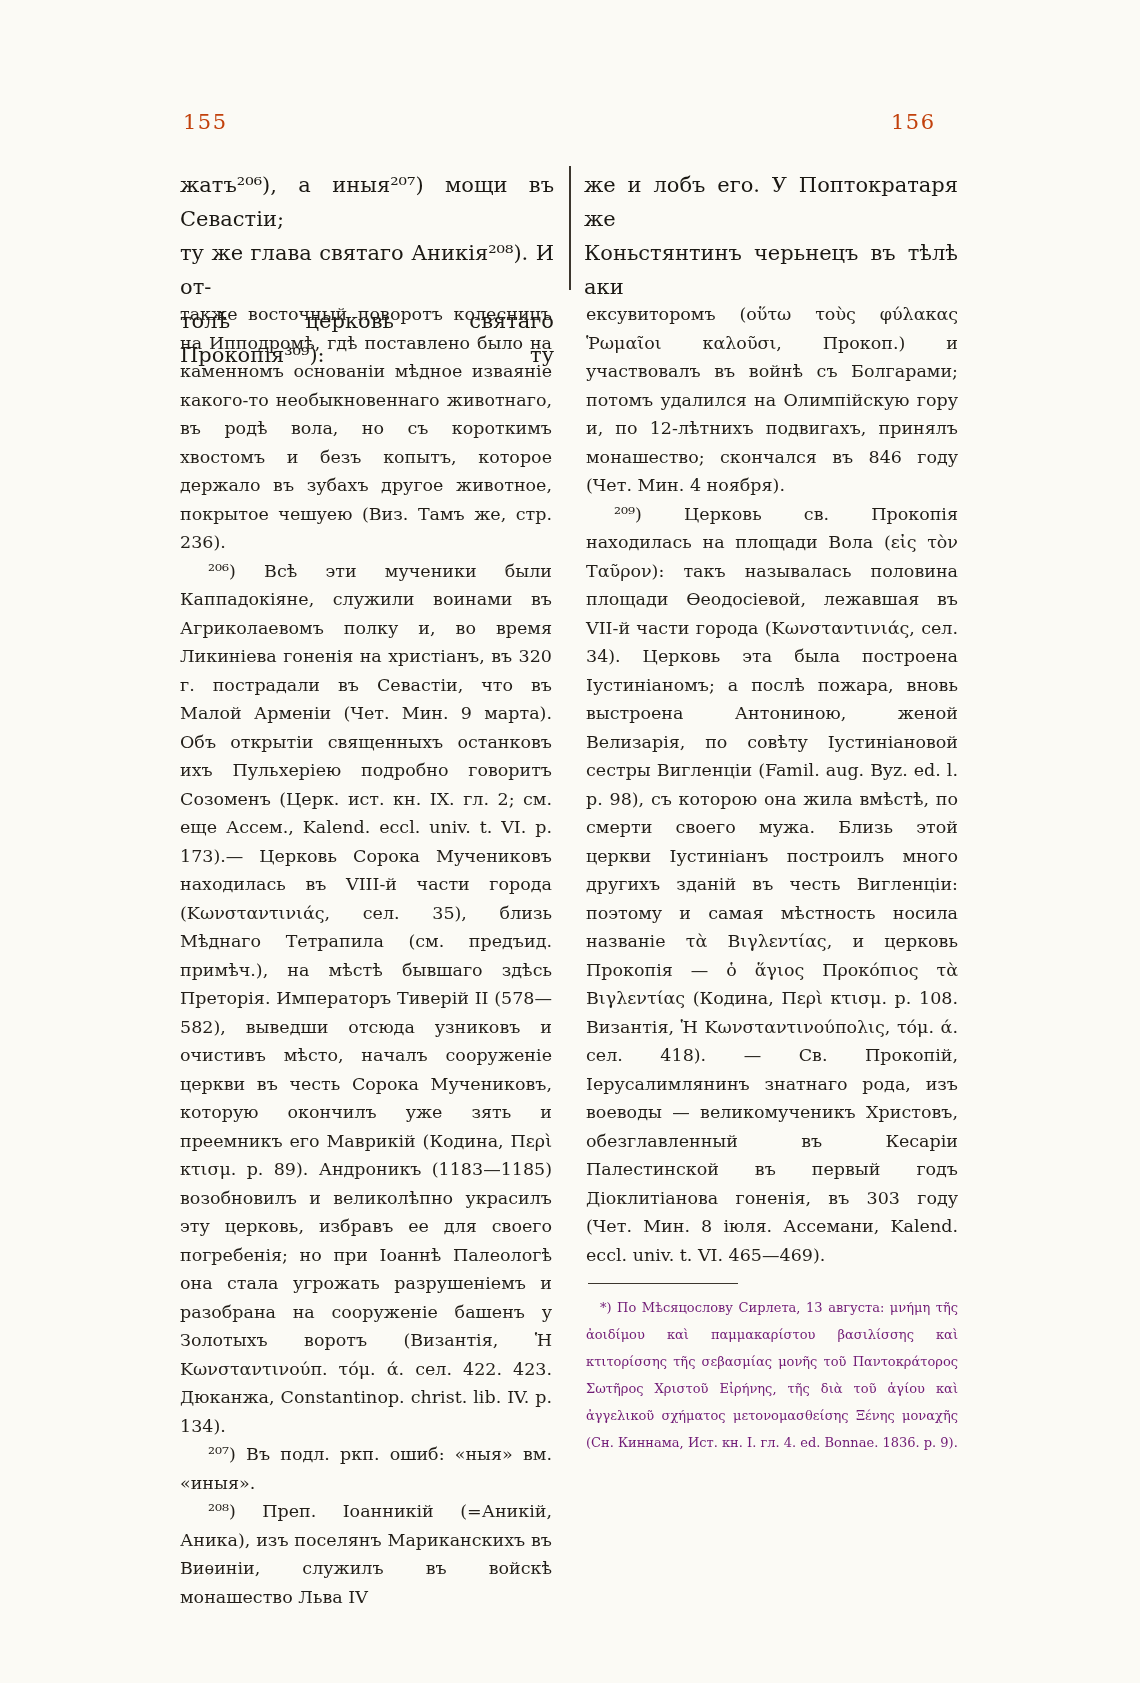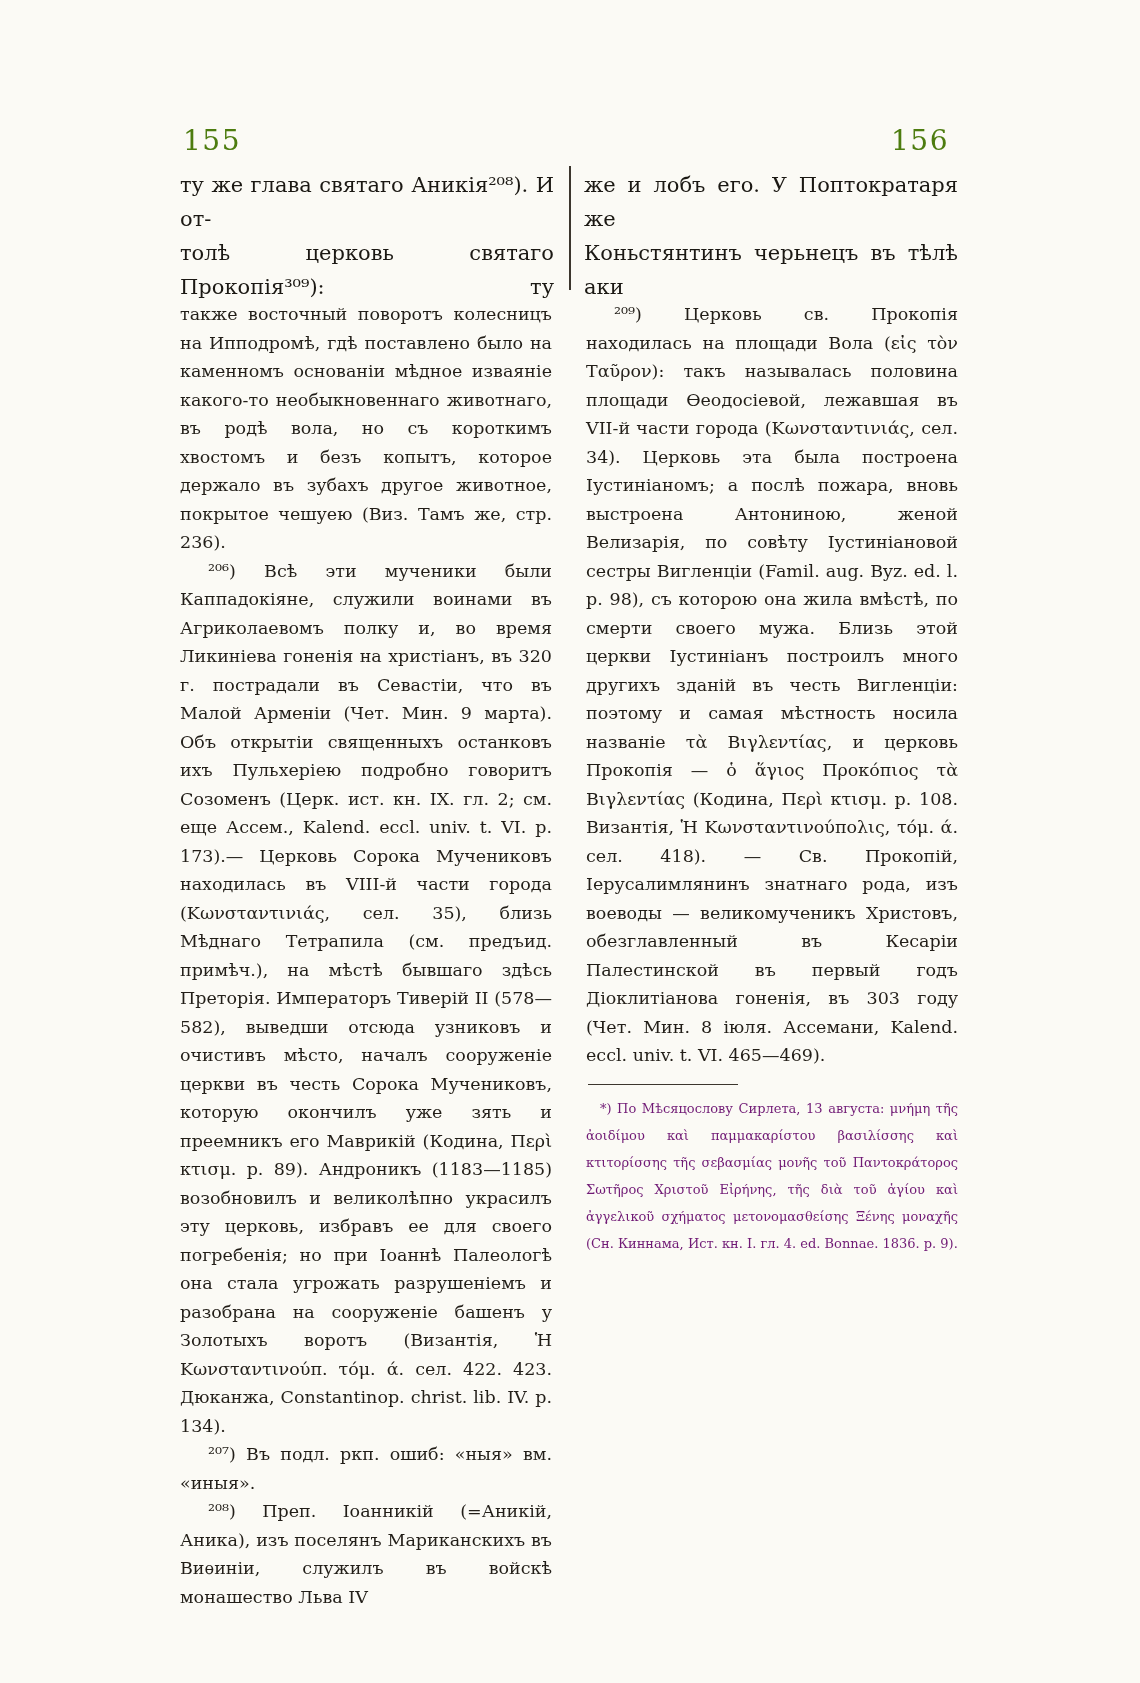--- a/index.html
+++ b/index.html
@@ -8,24 +8,24 @@
     width: 1140px;
     height: 1683px;
     background: #fbfaf5;
     color: #1d1a16;
     font-family: "DejaVu Serif", "Liberation Serif", serif;
     position: relative;
     overflow: hidden;
   }
   .pagenum {
     position: absolute;
-    top: 124px;
-    font-size: 28px;
+    top: 110px;
+    font-size: 21px;
     letter-spacing: 1.5px;
-    color: #4d7c0f;
+    color: #c2410c;
   }
   .pagenum.left  { left: 183px; }
   .pagenum.right { left: 891px; }
 
   .main-text {
     position: absolute;
     top: 168px;
     left: 180px;
     width: 778px;
     display: flex;
@@ -84,37 +84,39 @@
 </head>
 <body>
 
 <div>
 
   <span class="pagenum left">155</span>
   <span class="pagenum right">156</span>
 
   <div class="main-text">
     <div class="main-col">
+      <div class="line">жатъ²⁰⁶), а иныя²⁰⁷) мощи въ Севастіи;</div>
       <div class="line">ту же глава святаго Аникія²⁰⁸). И от-</div>
       <div class="line">толѣ церковь святаго Прокопія³⁰⁹): ту</div>
     </div>
     <div class="col-divider"></div>
     <div class="main-col">
       <div class="line">же и лобъ его. У Поптократаря же</div>
       <div class="line">Коньстянтинъ черьнецъ въ тѣлѣ аки</div>
     </div>
   </div>
 
   <div class="footnotes">
     <div class="fn-col left">
       <p class="fn-para">также восточный поворотъ колесницъ на Ипподромѣ, гдѣ поставлено было на каменномъ основаніи мѣдное изваяніе какого-то необыкновеннаго животнаго, въ родѣ вола, но съ короткимъ хвостомъ и безъ копытъ, которое держало въ зубахъ другое животное, покрытое чешуею (Виз. Тамъ же, стр. 236).</p>
       <p class="fn-para indent">²⁰⁶) Всѣ эти мученики были Каппадокіяне, служили воинами въ Агриколаевомъ полку и, во время Ликиніева гоненія на христіанъ, въ 320 г. пострадали въ Севастіи, что въ Малой Арменіи (Чет. Мин. 9 марта). Объ открытіи священныхъ останковъ ихъ Пульхеріею подробно говоритъ Созоменъ (Церк. ист. кн. IX. гл. 2; см. еще Ассем., Kalend. eccl. univ. t. VI. p. 173).— Церковь Сорока Мучениковъ находилась въ VIII-й части города (Κωνσταντινιάς, сел. 35), близь Мѣднаго Тетрапила (см. предъид. примѣч.), на мѣстѣ бывшаго здѣсь Преторія. Императоръ Тиверій II (578—582), выведши отсюда узниковъ и очистивъ мѣсто, началъ сооруженіе церкви въ честь Сорока Мучениковъ, которую окончилъ уже зять и преемникъ его Маврикій (Кодина, Περὶ κτισμ. p. 89). Андроникъ (1183—1185) возобновилъ и великолѣпно украсилъ эту церковь, избравъ ее для своего погребенія; но при Іоаннѣ Палеологѣ она стала угрожать разрушеніемъ и разобрана на сооруженіе башенъ у Золотыхъ воротъ (Византія, Ἡ Κωνσταντινούπ. τόμ. ά. сел. 422. 423. Дюканжа, Constantinop. christ. lib. IV. p. 134).</p>
       <p class="fn-para indent">²⁰⁷) Въ подл. ркп. ошиб: «ныя» вм. «иныя».</p>
       <p class="fn-para indent">²⁰⁸) Преп. Іоанникій (=Аникій, Аника), изъ поселянъ Мариканскихъ въ Виѳиніи, служилъ въ войскѣ монашество Льва IV</p>
     </div>
     <div class="fn-col">
+      <p class="fn-para">ексувиторомъ (οὕτω τοὺς φύλακας Ῥωμαῖοι καλοῦσι, Прокоп.) и участвовалъ въ войнѣ съ Болгарами; потомъ удалился на Олимпійскую гору и, по 12-лѣтнихъ подвигахъ, принялъ монашество; скончался въ 846 году (Чет. Мин. 4 ноября).</p>
       <p class="fn-para indent">²⁰⁹) Церковь св. Прокопія находилась на площади Вола (εἰς τὸν Ταῦρον): такъ называлась половина площади Ѳеодосіевой, лежавшая въ VII-й части города (Κωνσταντινιάς, сел. 34). Церковь эта была построена Іустиніаномъ; а послѣ пожара, вновь выстроена Антониною, женой Велизарія, по совѣту Іустиніановой сестры Вигленціи (Famil. aug. Byz. ed. l. p. 98), съ которою она жила вмѣстѣ, по смерти своего мужа. Близь этой церкви Іустиніанъ построилъ много другихъ зданій въ честь Вигленціи: поэтому и самая мѣстность носила названіе τὰ Βιγλεντίας, и церковь Прокопія — ὁ ἅγιος Προκόπιος τὰ Βιγλεντίας (Кодина, Περὶ κτισμ. p. 108. Византія, Ἡ Κωνσταντινούπολις, τόμ. ά. сел. 418). — Св. Прокопій, Іерусалимлянинъ знатнаго рода, изъ воеводы — великомученикъ Христовъ, обезглавленный въ Кесаріи Палестинской въ первый годъ Діоклитіанова гоненія, въ 303 году (Чет. Мин. 8 іюля. Ассемани, Kalend. eccl. univ. t. VI. 465—469).</p>
       <hr class="fn-rule">
       <p class="fn-starred">*) По Мѣсяцослову Сирлета, 13 августа: μνήμη τῆς ἀοιδίμου καὶ παμμακαρίστου βασιλίσσης καὶ κτιτορίσσης τῆς σεβασμίας μονῆς τοῦ Παντοκράτορος Σωτῆρος Χριστοῦ Εἰρήνης, τῆς διὰ τοῦ ἁγίου καὶ ἀγγελικοῦ σχήματος μετονομασθείσης Ξένης μοναχῆς (Сн. Киннама, Ист. кн. I. гл. 4. ed. Bonnae. 1836. p. 9).</p>
     </div>
   </div>
 
 </div>
 
 </body></html>

